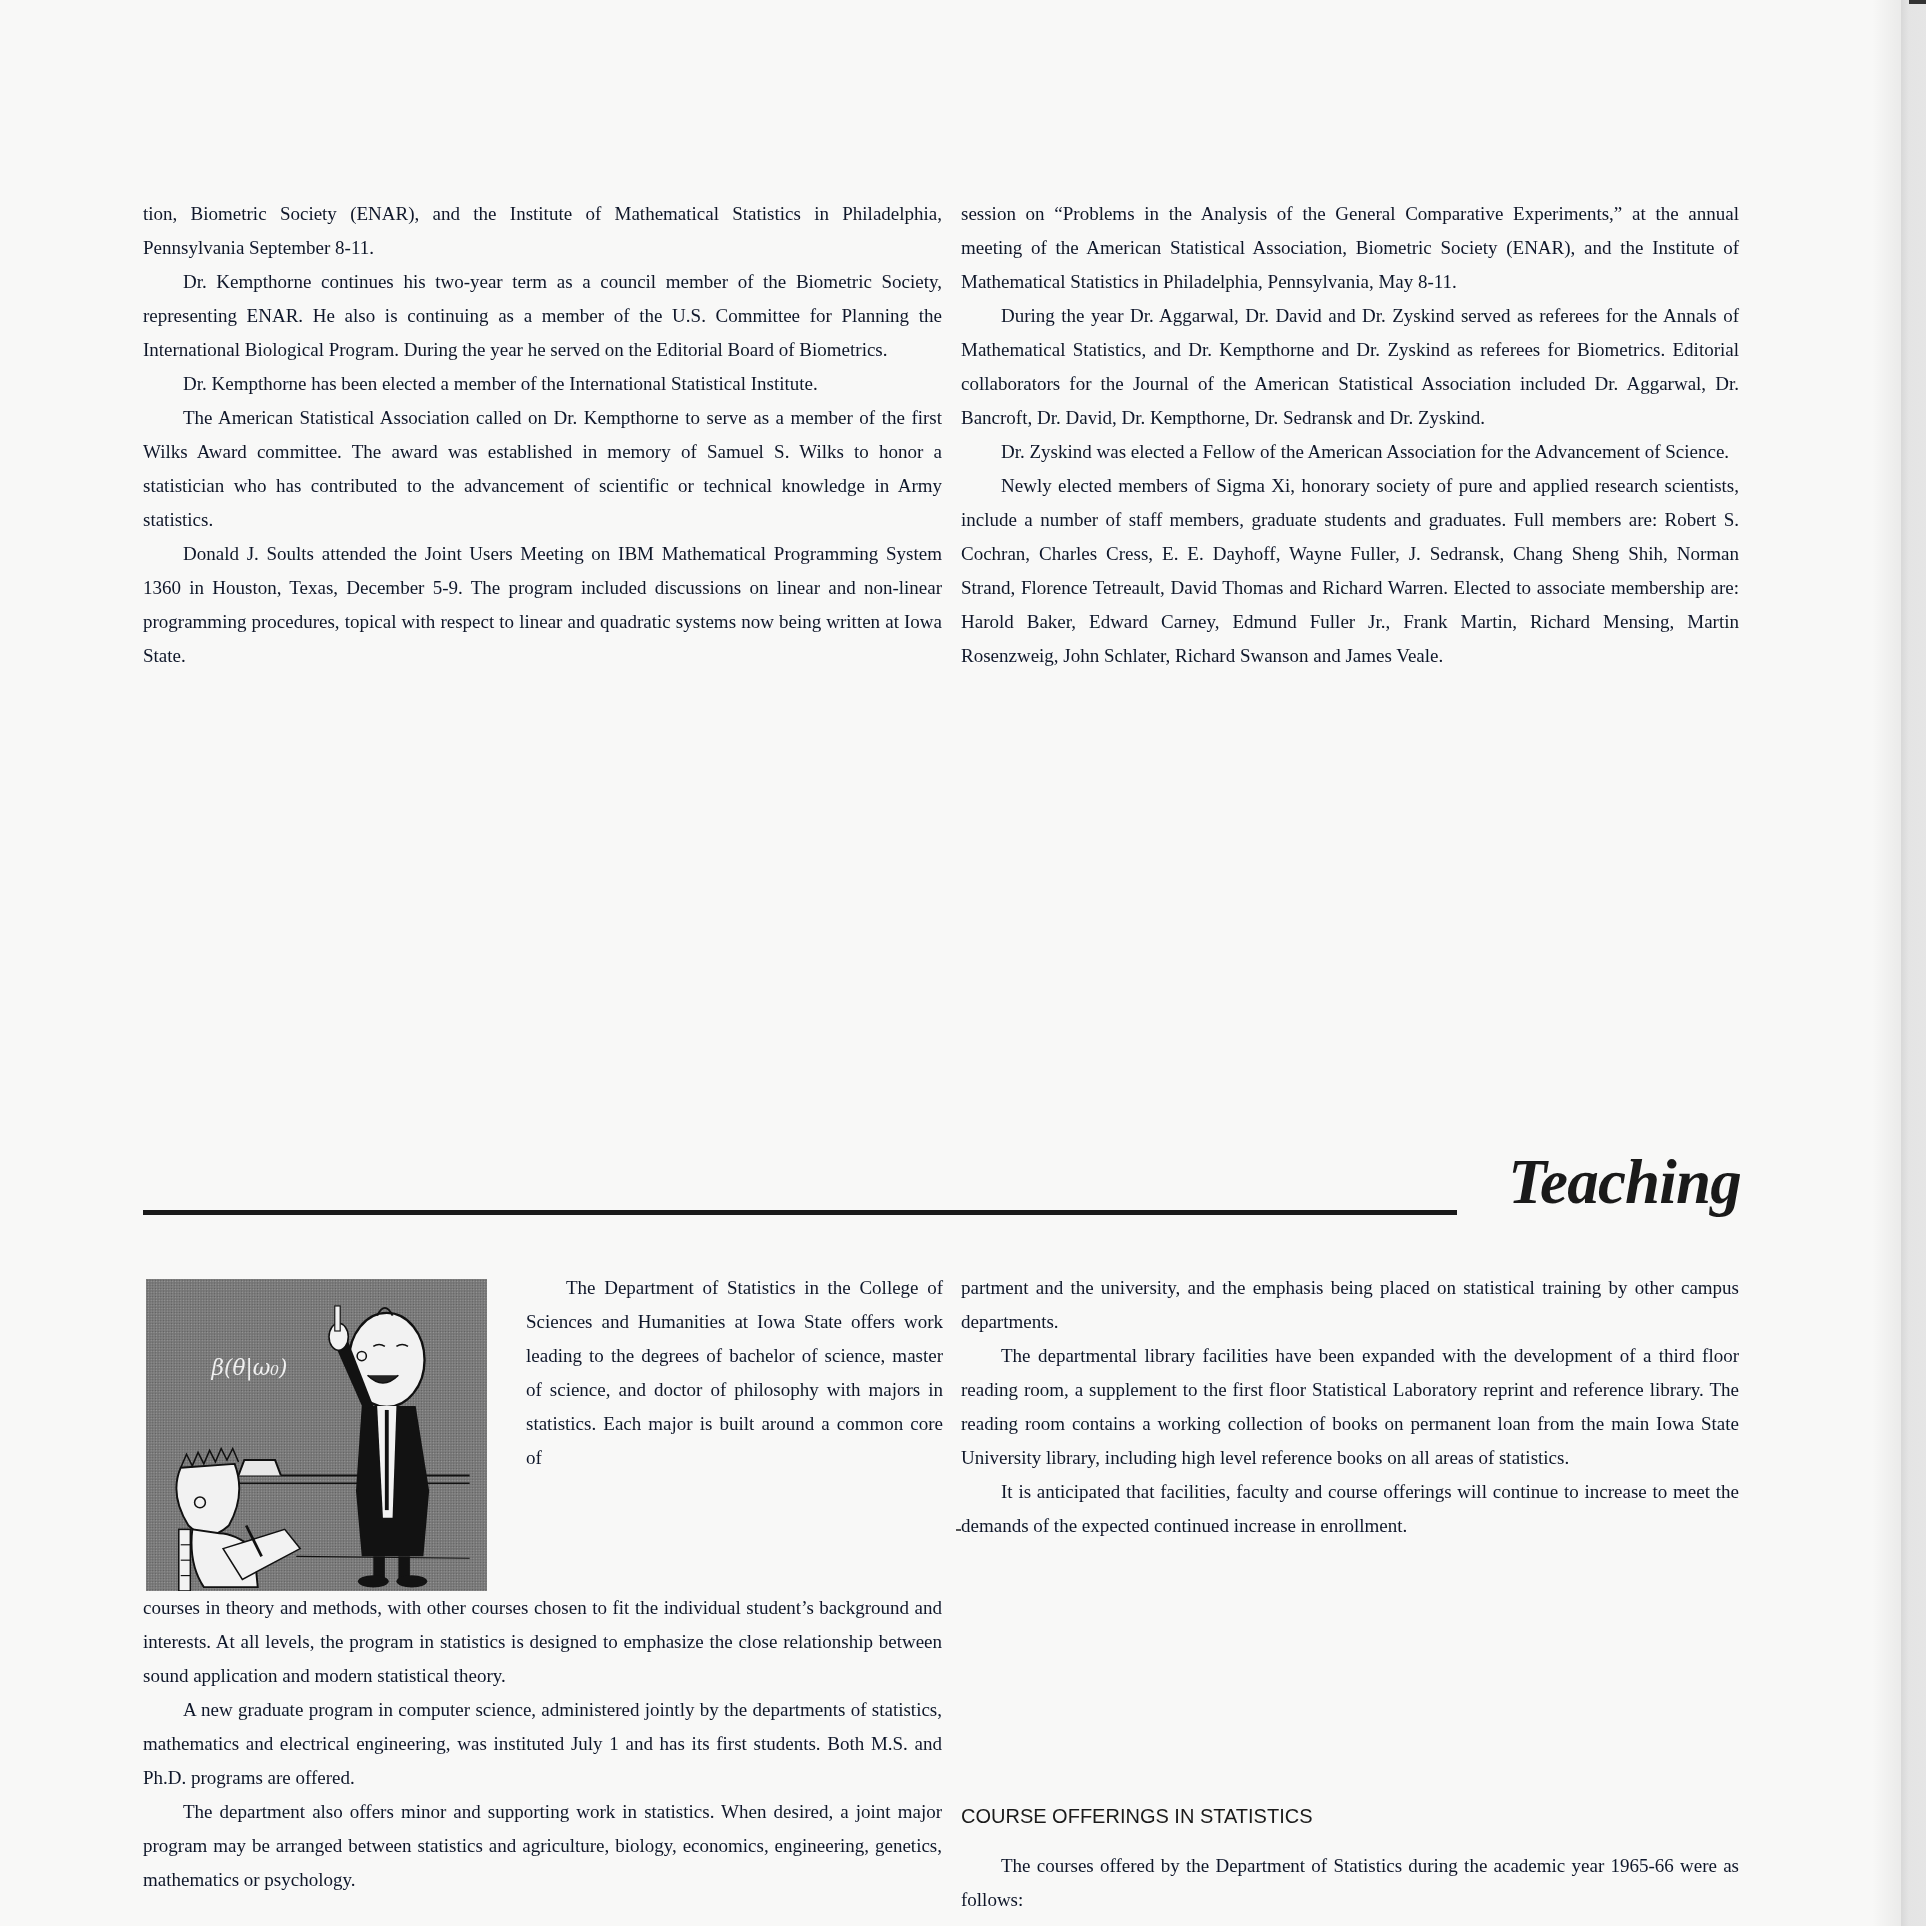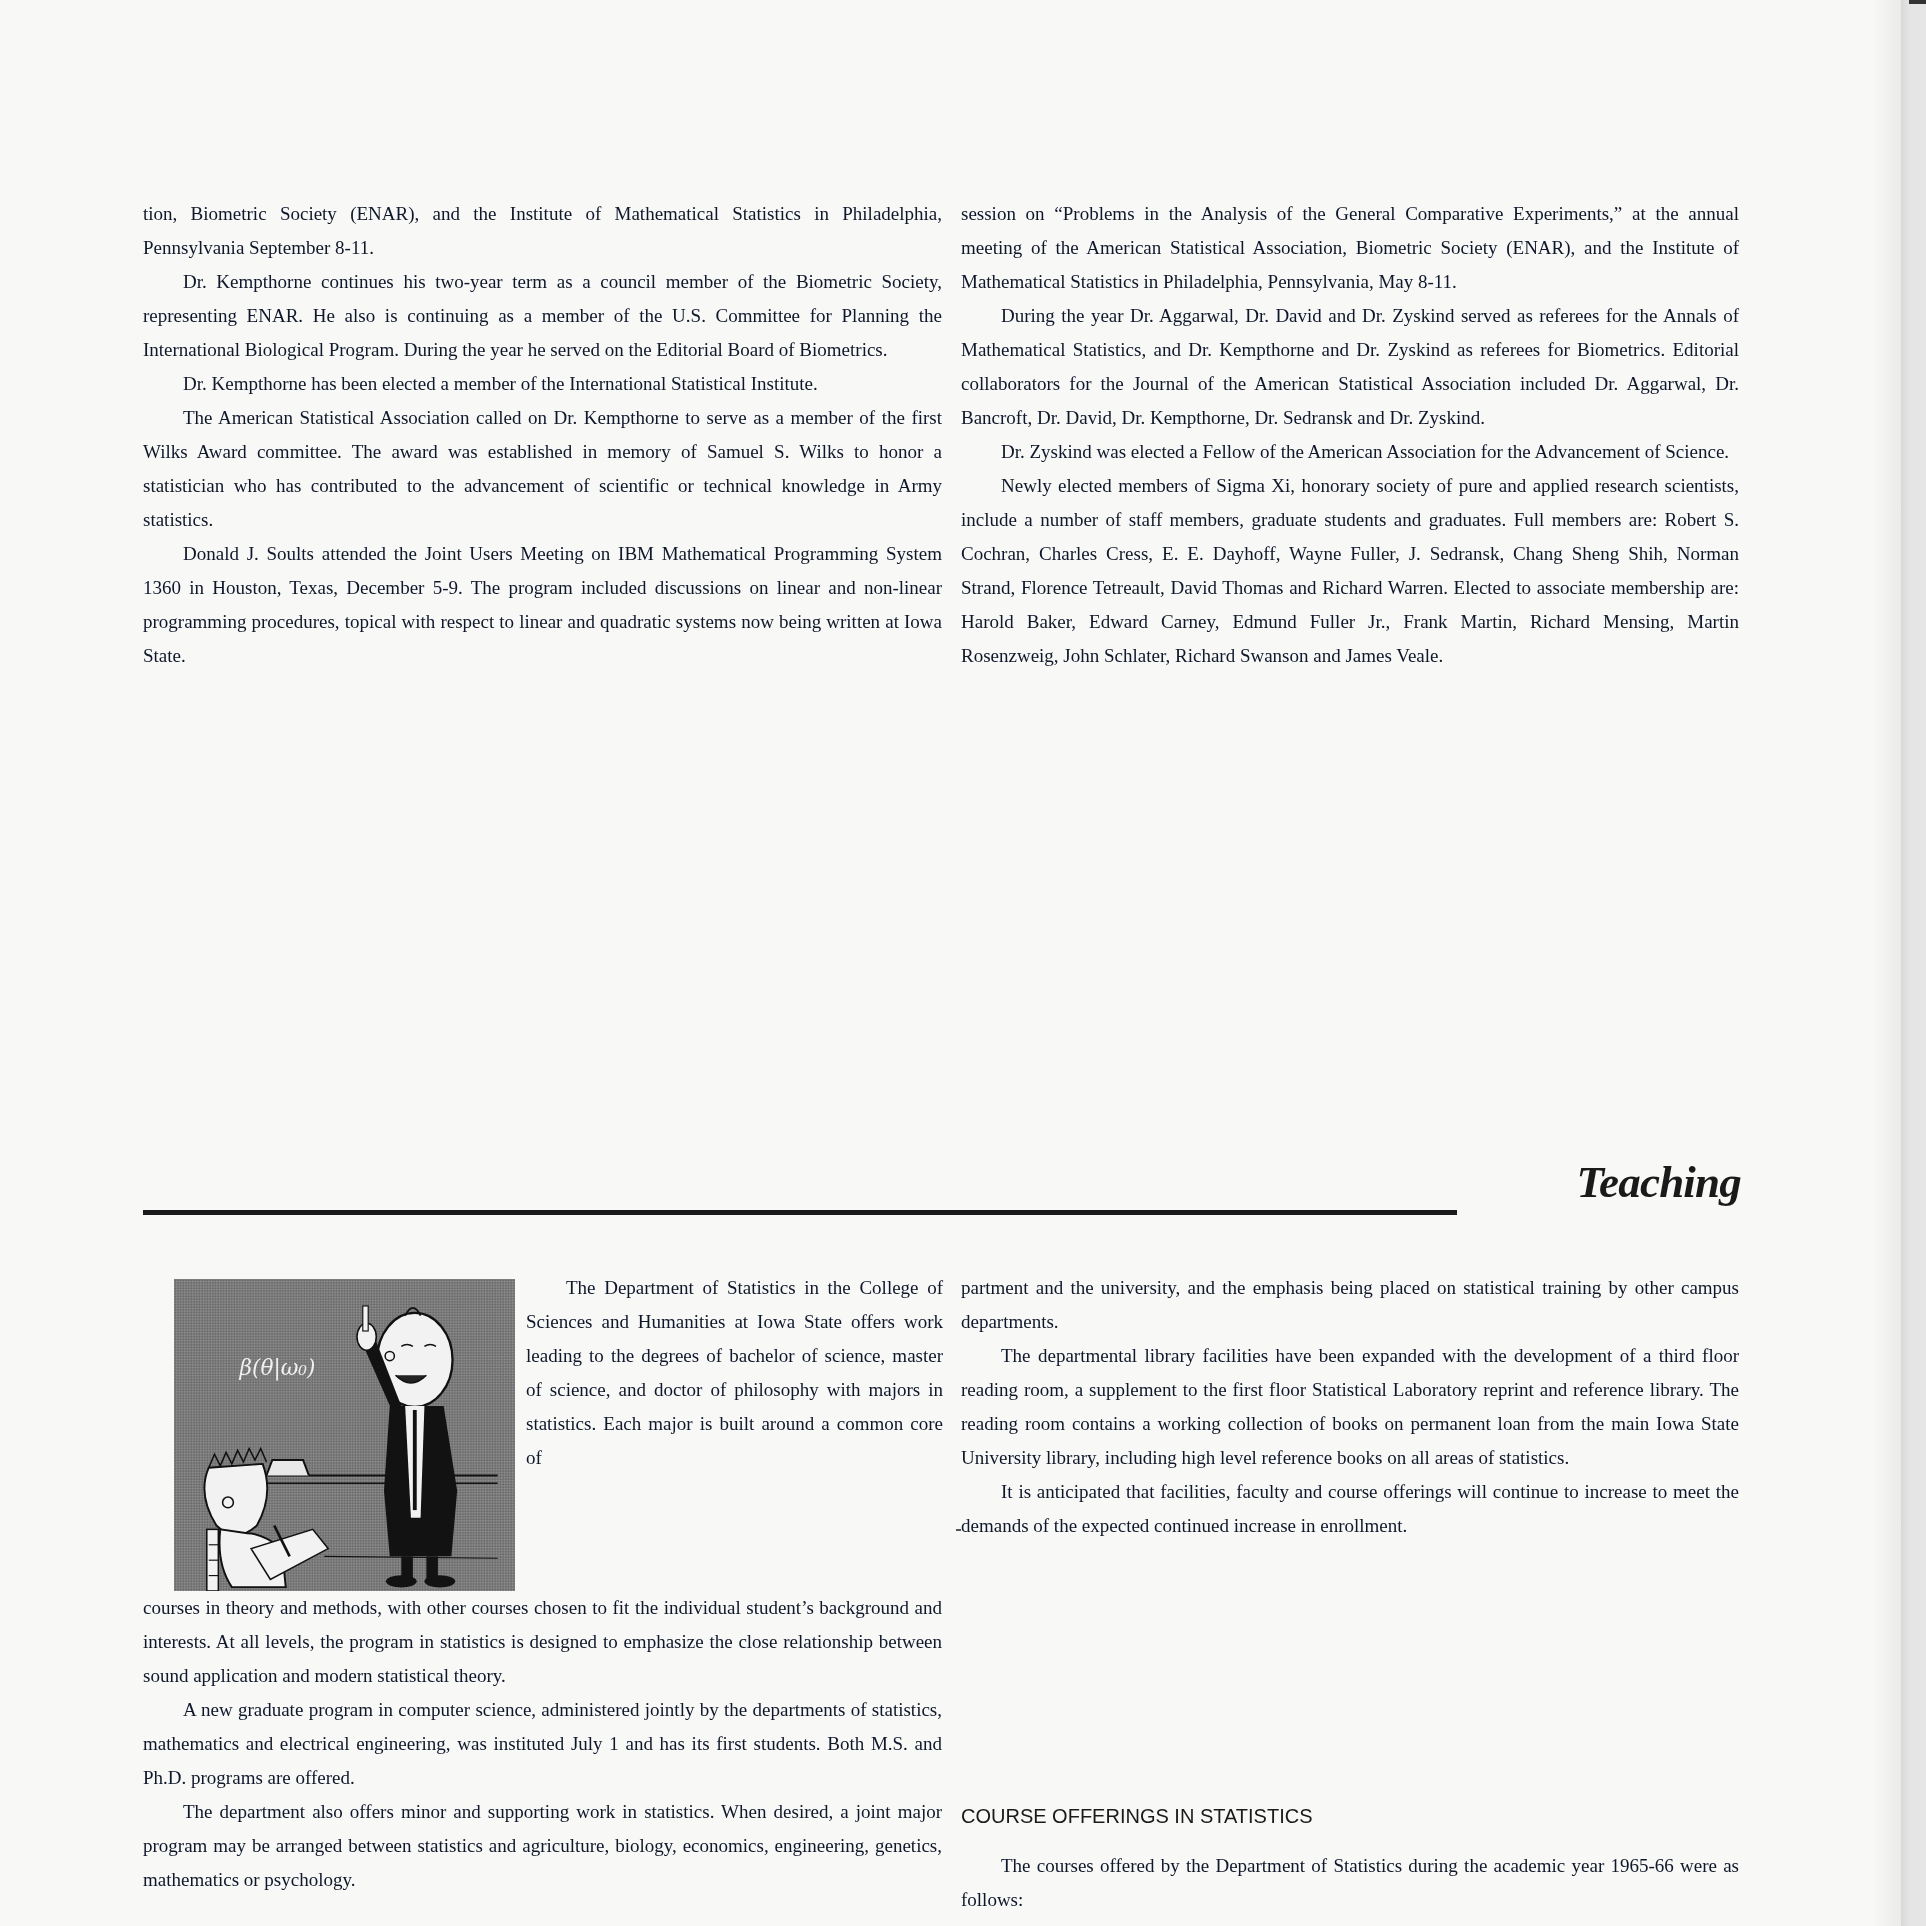--- a/index.html
+++ b/index.html
@@ -14,26 +14,26 @@
   .col { position:absolute; font-family:"Liberation Serif","DejaVu Serif",serif; color:#0f172a;
          font-size:19px; line-height:34px; text-align:justify; }
   .col p { margin:0; text-indent:0; }
   .col p.ind { text-indent:40px; }
   .col-l1 { left:143px; top:197px; width:799px; }
   .col-r1 { left:961px; top:197px; width:778px; }
 
   .rule { position:absolute; left:143px; top:1210px; width:1314px; height:5px; background:#1a1a1a; }
   .section-title { position:absolute; left:1441px; top:1148px; width:300px; text-align:right;
         font-family:"Liberation Serif","DejaVu Serif",serif; font-style:italic; font-weight:bold;
-        font-size:45px; line-height:69px; color:#1a1a1a; letter-spacing:-0.8px; }
+        font-size:63px; line-height:69px; color:#1a1a1a; letter-spacing:-0.8px; }
 
   .cartoon { position:absolute; left:146px; top:1279px; width:341px; height:312px;
         background:#7a7a7a;
         background-image:radial-gradient(#5e5e5e 0.5px, transparent 0.6px), radial-gradient(#9a9a9a 0.4px, transparent 0.6px);
-        background-size:2.7px 2.7px, 2.7px 2.7px; background-position:0 0, 1.2px 1.2px;margin-left:28px; }
+        background-size:2.7px 2.7px, 2.7px 2.7px; background-position:0 0, 1.2px 1.2px; }
   .cartoon svg { position:absolute; left:0; top:0; width:341px; height:312px; }
 
   .col-l2-top { left:526px; top:1271px; width:417px; }
   .col-l2 { left:143px; top:1591px; width:799px; }
   .col-r2 { left:961px; top:1271px; width:778px; }
 
   .course-heading { position:absolute; left:961px; top:1799px; font-family:"Liberation Sans","DejaVu Sans",sans-serif;
         font-size:20px; line-height:35px; color:#1a1a1a; letter-spacing:0px; font-weight:normal; }
   .col-r3 { left:961px; top:1849px; width:778px; }
   .margin-tick { position:absolute; left:956px; top:1529px; width:5.4px; height:1.5px; background:#555; }

